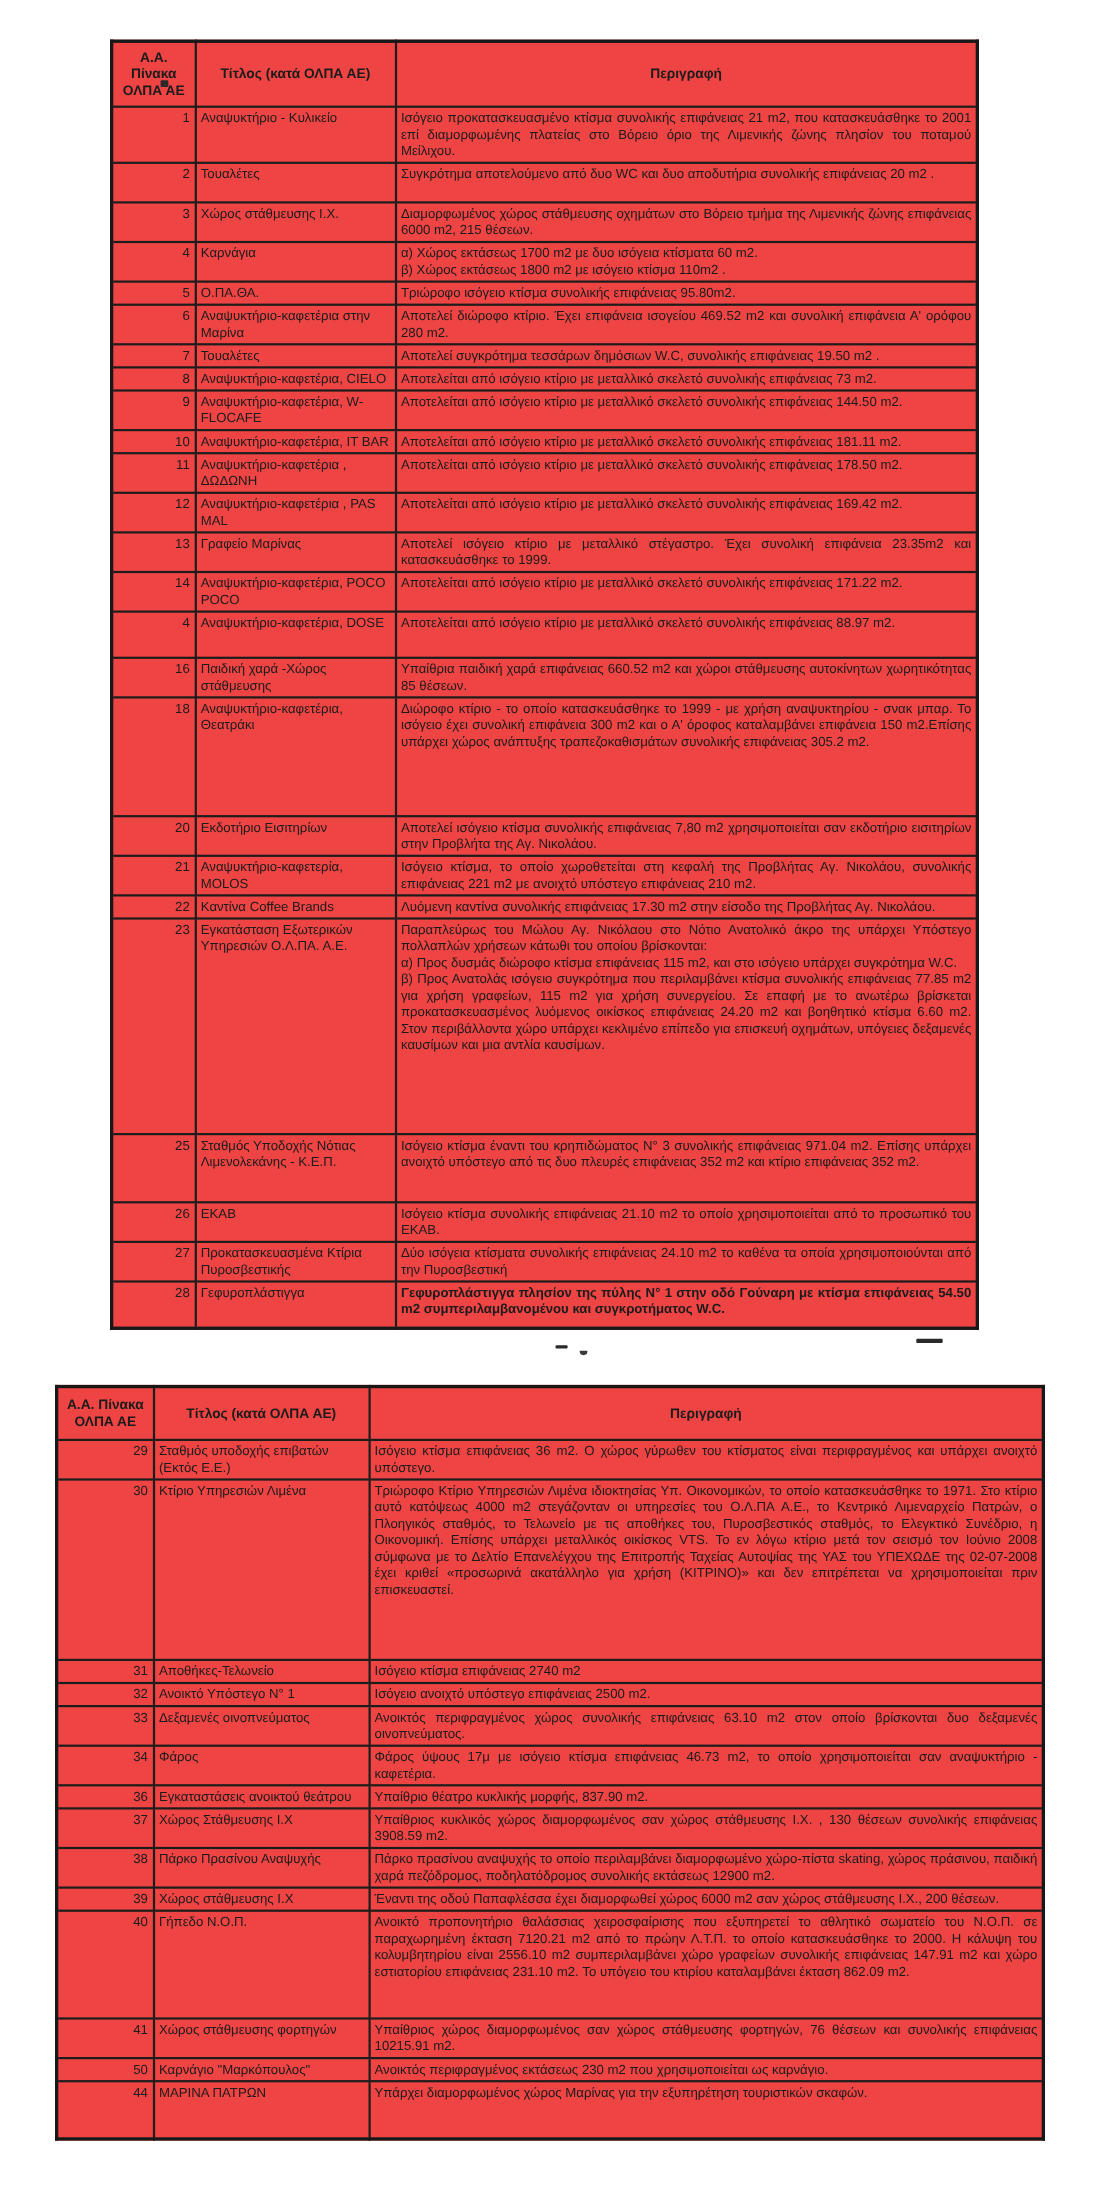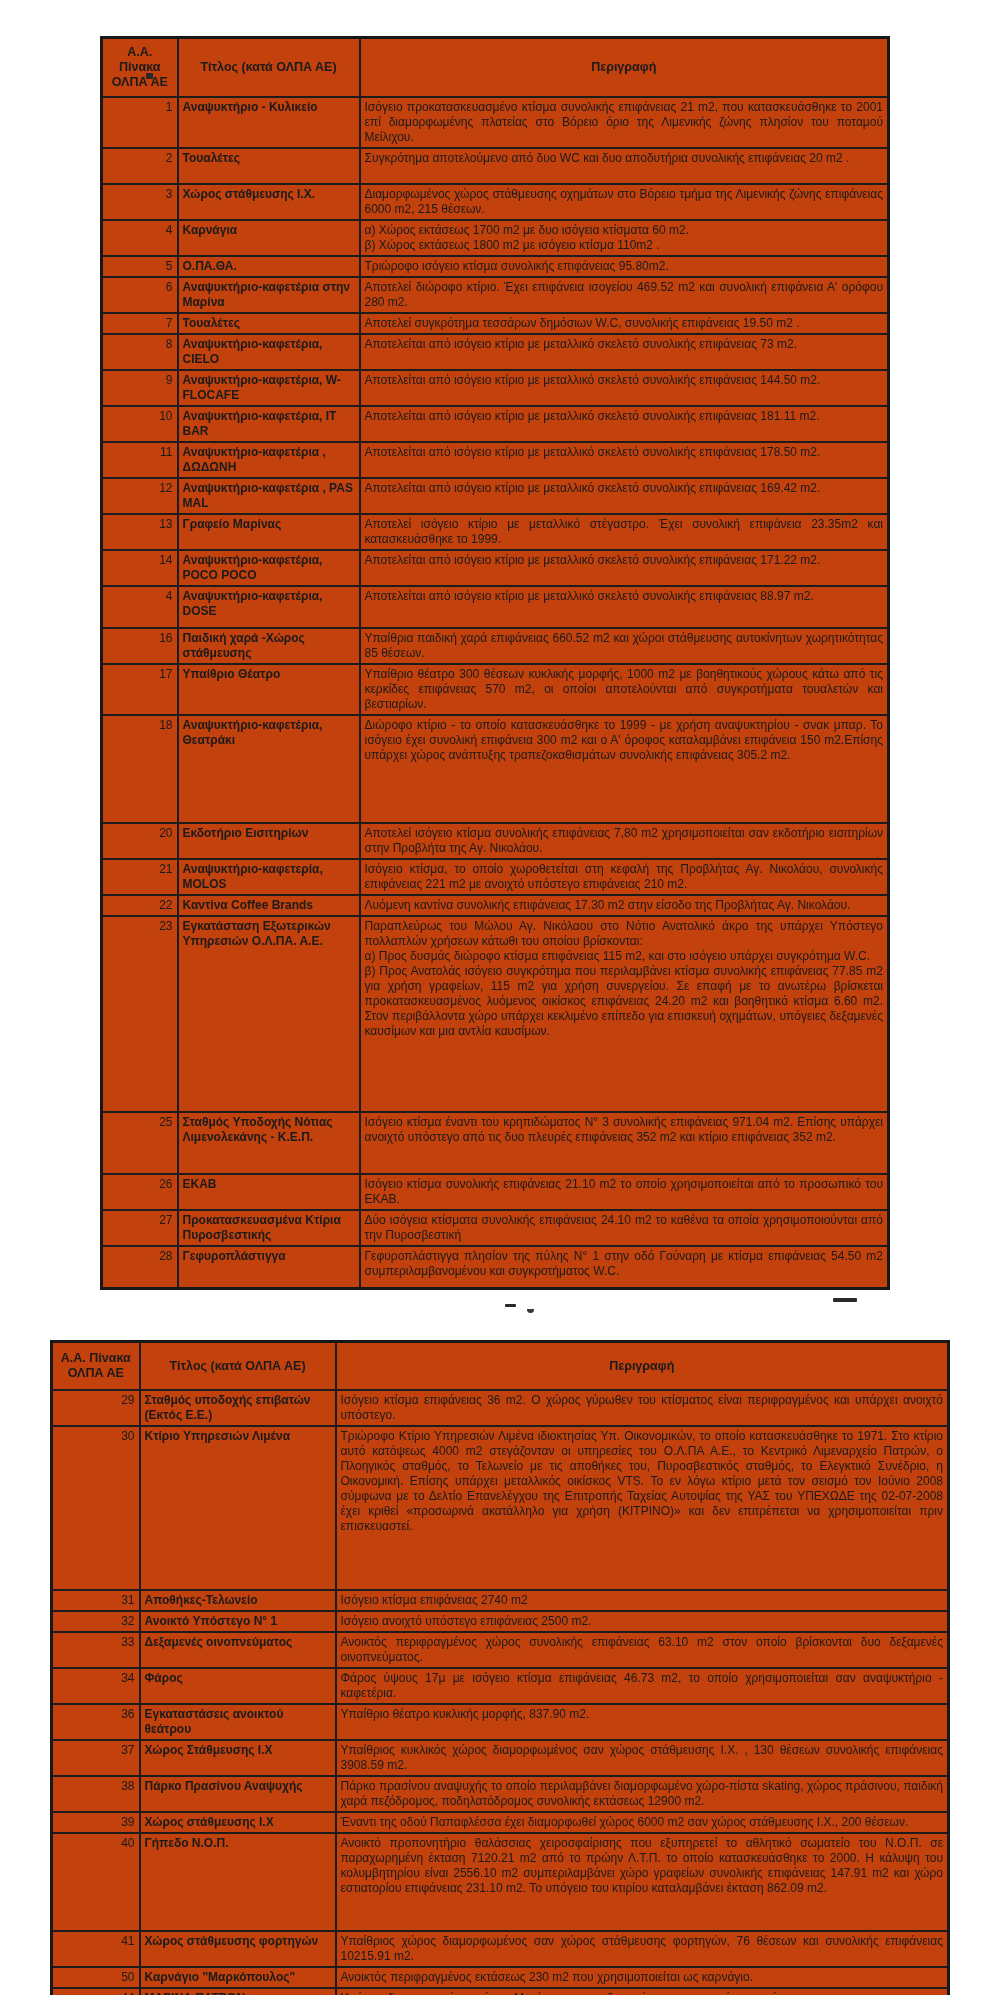--- a/index.html
+++ b/index.html
@@ -7,21 +7,21 @@
     width:1000px;height:1995px;
     background:#ffffff;
     font-family:"Liberation Sans",sans-serif;
     color:#1b1b1b;
     position:relative;
     -webkit-font-smoothing:none;
   }
   .sheet{position:relative;width:1000px;}
   .doc-table{
     border-collapse:collapse;
-    background:#c2410c;
+    background:#ef4444;
     table-layout:fixed;
     border:3px solid #181818;
   }
   #asset-table-1{margin:36px 0 0 100px;width:790px;}
   #asset-table-2{margin:0 0 0 50px;width:900px;}
   .doc-table th,.doc-table td{
     border:2px solid #1c1c1c;
     vertical-align:top;
     font-size:12px;
     line-height:15px;
@@ -31,21 +31,21 @@
   .doc-table th{
     font-weight:bold;
     text-align:center;
     vertical-align:middle;
     white-space:pre-line;
     font-size:12.5px;
     padding:6px 2px;
     height:34px;
   }
   .c-num{text-align:right;padding-right:2px;white-space:nowrap;}
-  .c-title{white-space:pre-line;font-weight:bold;}
+  .c-title{white-space:pre-line;}
   .c-desc{text-align:justify;white-space:pre-line;}
   .gap{position:relative;height:50px;width:1000px;}
   .artifact{position:absolute;background:#2a2a2a;border-radius:1px;}
   .a-dot{left:146px;top:37px;width:7px;height:6px;}
   .a-dash-1{left:505px;top:14px;width:11px;height:3px;}
   .a-tick{left:527px;top:19px;width:7px;height:4px;border-radius:0 0 4px 4px;background:#3a3a3a;}
   .a-dash-2{left:833px;top:8px;width:24px;height:4px;}
 </style>
 </head>
 <body>
@@ -144,25 +144,20 @@
           <td class="c-num">4</td>
           <td class="c-title">Αναψυκτήριο-καφετέρια, DOSE</td>
           <td class="c-desc" style="height: 36px;">Αποτελείται από ισόγειο κτίριο με μεταλλικό σκελετό συνολικής επιφάνειας 88.97 m2.</td>
         </tr>
         <tr>
           <td class="c-num">16</td>
           <td class="c-title">Παιδική χαρά -Χώρος στάθμευσης</td>
           <td class="c-desc">Υπαίθρια παιδική χαρά επιφάνειας 660.52 m2 και χώροι στάθμευσης αυτοκίνητων χωρητικότητας 85 θέσεων.</td>
         </tr>
         <tr>
-          <td class="c-num">17</td>
-          <td class="c-title">Υπαίθριο Θέατρο</td>
-          <td class="c-desc">Υπαίθριο θέατρο 300 θέσεων κυκλικής μορφής, 1000 m2 με βοηθητικούς χώρους κάτω από τις κερκίδες επιφάνειας 570 m2, οι οποίοι αποτελούνται από συγκροτήματα τουαλετών και βεστιαρίων.</td>
-        </tr>
-        <tr>
           <td class="c-num">18</td>
           <td class="c-title">Αναψυκτήριο-καφετέρια, Θεατράκι</td>
           <td class="c-desc" style="height: 102px;">Διώροφο κτίριο - το οποίο κατασκευάσθηκε το 1999 - με χρήση αναψυκτηρίου - σνακ μπαρ. Το ισόγειο έχει συνολική επιφάνεια 300 m2 και ο Α' όροφος καταλαμβάνει επιφάνεια 150 m2.Επίσης υπάρχει χώρος ανάπτυξης τραπεζοκαθισμάτων συνολικής επιφάνειας 305.2 m2.</td>
         </tr>
         <tr>
           <td class="c-num">20</td>
           <td class="c-title">Εκδοτήριο Εισιτηρίων</td>
           <td class="c-desc">Αποτελεί ισόγειο κτίσμα συνολικής επιφάνειας 7,80 m2 χρησιμοποιείται σαν εκδοτήριο εισιτηρίων στην Προβλήτα της Αγ. Νικολάου.</td>
         </tr>
         <tr>
@@ -193,21 +188,21 @@
           <td class="c-desc">Ισόγειο κτίσμα συνολικής επιφάνειας 21.10 m2 το οποίο χρησιμοποιείται από το προσωπικό του ΕΚΑΒ.</td>
         </tr>
         <tr>
           <td class="c-num">27</td>
           <td class="c-title">Προκατασκευασμένα Κτίρια Πυροσβεστικής</td>
           <td class="c-desc">Δύο ισόγεια κτίσματα συνολικής επιφάνειας 24.10 m2 το καθένα τα οποία χρησιμοποιούνται από την Πυροσβεστική</td>
         </tr>
         <tr>
           <td class="c-num">28</td>
           <td class="c-title">Γεφυροπλάστιγγα</td>
-          <td class="c-desc" style="height: 36px;">Γεφυροπλάστιγγα πλησίον της πύλης Ν° 1 στην οδό Γούναρη με κτίσμα επιφάνειας 54.50 m2 συμπεριλαμβανομένου και συγκροτήματος W.C.</td>
+          <td class="c-desc" style="height: 36px; font-weight: bold;">Γεφυροπλάστιγγα πλησίον της πύλης Ν° 1 στην οδό Γούναρη με κτίσμα επιφάνειας 54.50 m2 συμπεριλαμβανομένου και συγκροτήματος W.C.</td>
         </tr>
       </tbody>
   </table>
 
   <div class="gap">
     <span class="artifact a-dash-1"></span>
     <span class="artifact a-tick"></span>
     <span class="artifact a-dash-2"></span>
   </div>
 

